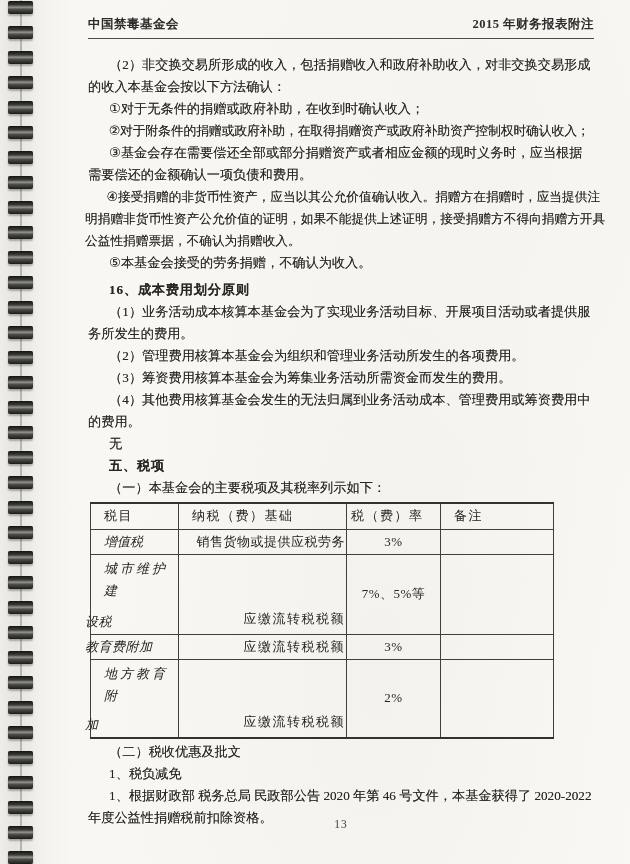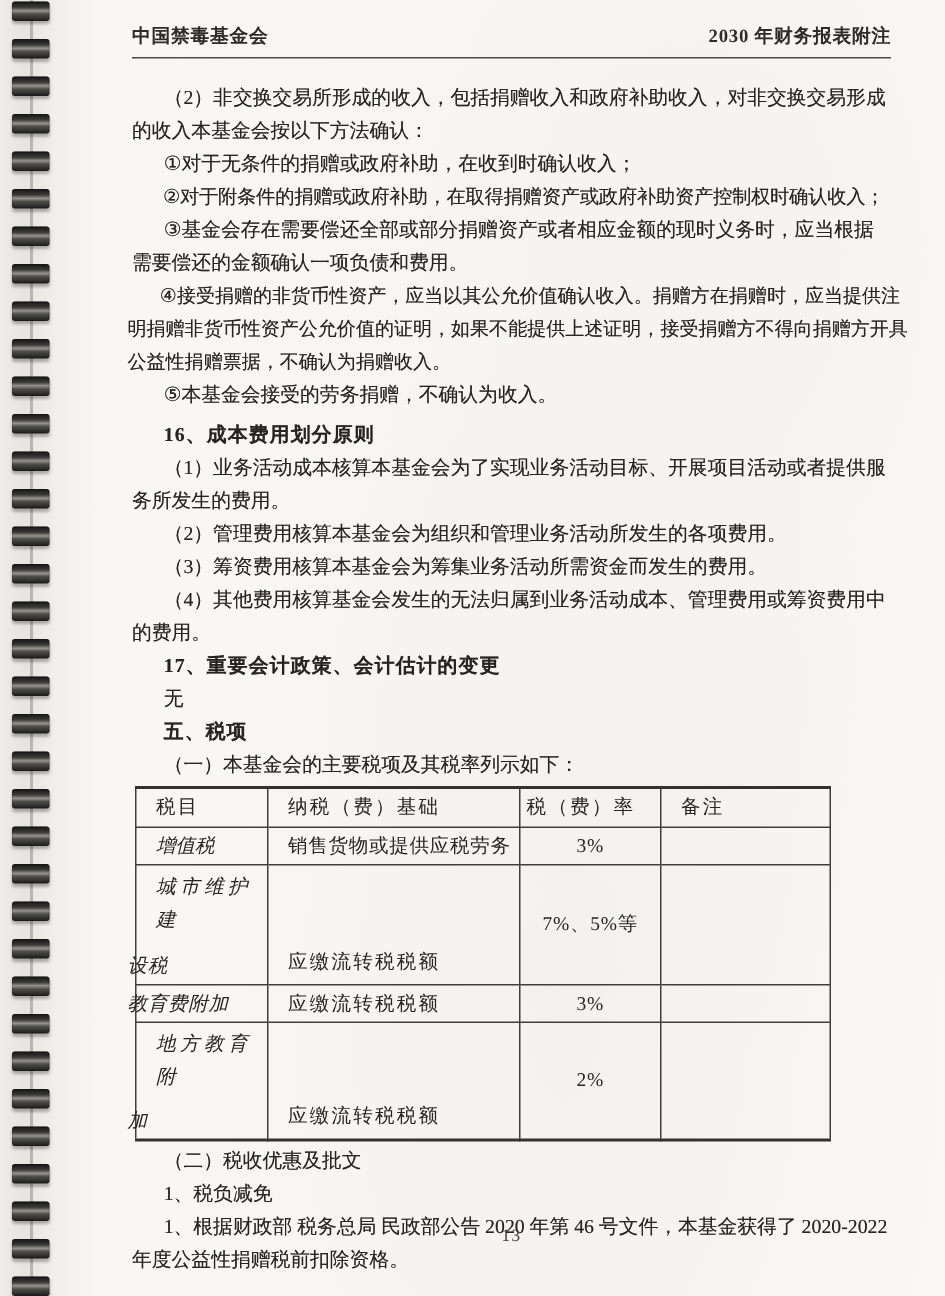--- a/index.html
+++ b/index.html
@@ -48,21 +48,21 @@
   
   table.tax {
     border-collapse:collapse; table-layout:fixed; width:463px;
     margin:3px 0 2px 2px; font-size:13px; color:#262523;
     border-top:2px solid #33322f; border-bottom:2px solid #33322f;border-radius:14px;
   }
   table.tax th, table.tax td { border:1px solid #403f3c; font-weight:normal; overflow:visible; }
   table.tax th { text-align:left; padding:0 0 0 13px; letter-spacing:1.5px; }
   th.cth { text-align:center; padding:0; }
   td.tax-name { padding-left:13px;font-style:italic; }
-  td.base { padding-left:13px; letter-spacing:1.5px; }
+  td.base { padding-left:13px; letter-spacing:1.5px;text-align:right; }
   td.rate { text-align:center; letter-spacing:0.5px; }
   td.note { padding:0; }
   td.vtop { vertical-align:top; padding-top:3px; }
   td.vbot { vertical-align:bottom; padding-bottom:4px; }
   .sp { letter-spacing:3px; }
   .hang { margin-left:-19px; letter-spacing:0.5px; }
   
   .pageno {
     position:absolute; top:818px; left:88px; width:506px;
     text-align:center; font-size:11.5px; color:#3c3b39; letter-spacing:1px;
@@ -111,36 +111,35 @@
         <div class="ring" style="top: 801px;"></div>
         <div class="ring" style="top: 826px;"></div>
         <div class="ring" style="top: 851px;"></div>
       </div>
   </div>
 
   <div class="content">
 
     <div class="header">
       <span>中国禁毒基金会</span>
-      <span>2030 年财务报表附注</span>
+      <span>2015 年财务报表附注</span>
     </div>
 
     <div class="bodytext">
       <p>（2）非交换交易所形成的收入，包括捐赠收入和政府补助收入，对非交换交易形成的收入本基金会按以下方法确认：</p>
       <p>①对于无条件的捐赠或政府补助，在收到时确认收入；</p>
       <p class="long">②对于附条件的捐赠或政府补助，在取得捐赠资产或政府补助资产控制权时确认收入；</p>
       <p>③基金会存在需要偿还全部或部分捐赠资产或者相应金额的现时义务时，应当根据需要偿还的金额确认一项负债和费用。</p>
       <p class="small">④接受捐赠的非货币性资产，应当以其公允价值确认收入。捐赠方在捐赠时，应当提供注明捐赠非货币性资产公允价值的证明，如果不能提供上述证明，接受捐赠方不得向捐赠方开具公益性捐赠票据，不确认为捐赠收入。</p>
       <p>⑤本基金会接受的劳务捐赠，不确认为收入。</p>
       <p class="h gap">16、成本费用划分原则</p>
       <p>（1）业务活动成本核算本基金会为了实现业务活动目标、开展项目活动或者提供服务所发生的费用。</p>
       <p>（2）管理费用核算本基金会为组织和管理业务活动所发生的各项费用。</p>
       <p>（3）筹资费用核算本基金会为筹集业务活动所需资金而发生的费用。</p>
       <p>（4）其他费用核算基金会发生的无法归属到业务活动成本、管理费用或筹资费用中的费用。</p>
-      <p class="h">17、重要会计政策、会计估计的变更</p>
       <p>无</p>
       <p class="h">五、税项</p>
       <p>（一）本基金会的主要税项及其税率列示如下：</p>
 
       <table class="tax">
         <colgroup>
           <col style="width:88px">
             <col style="width:168px">
             <col style="width:94px">
             <col style="width:113px">

